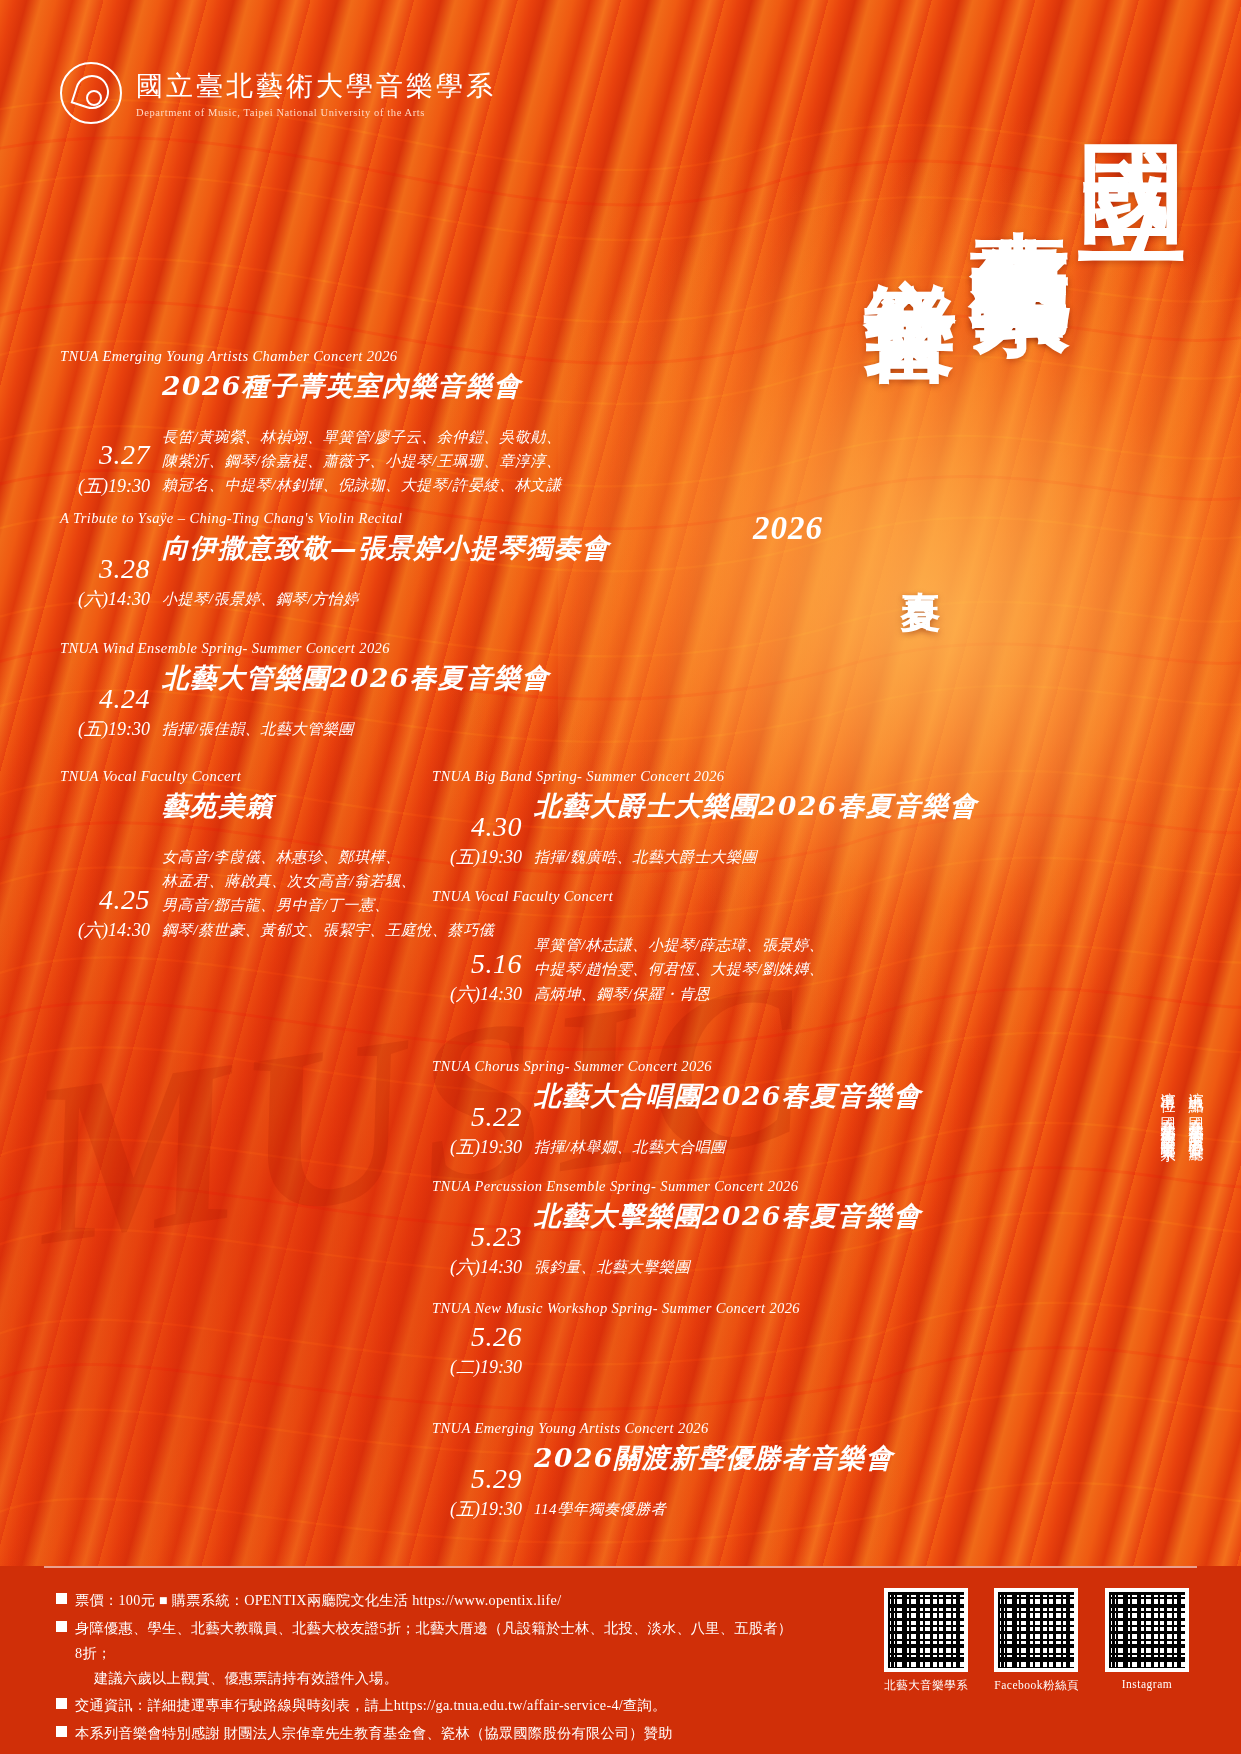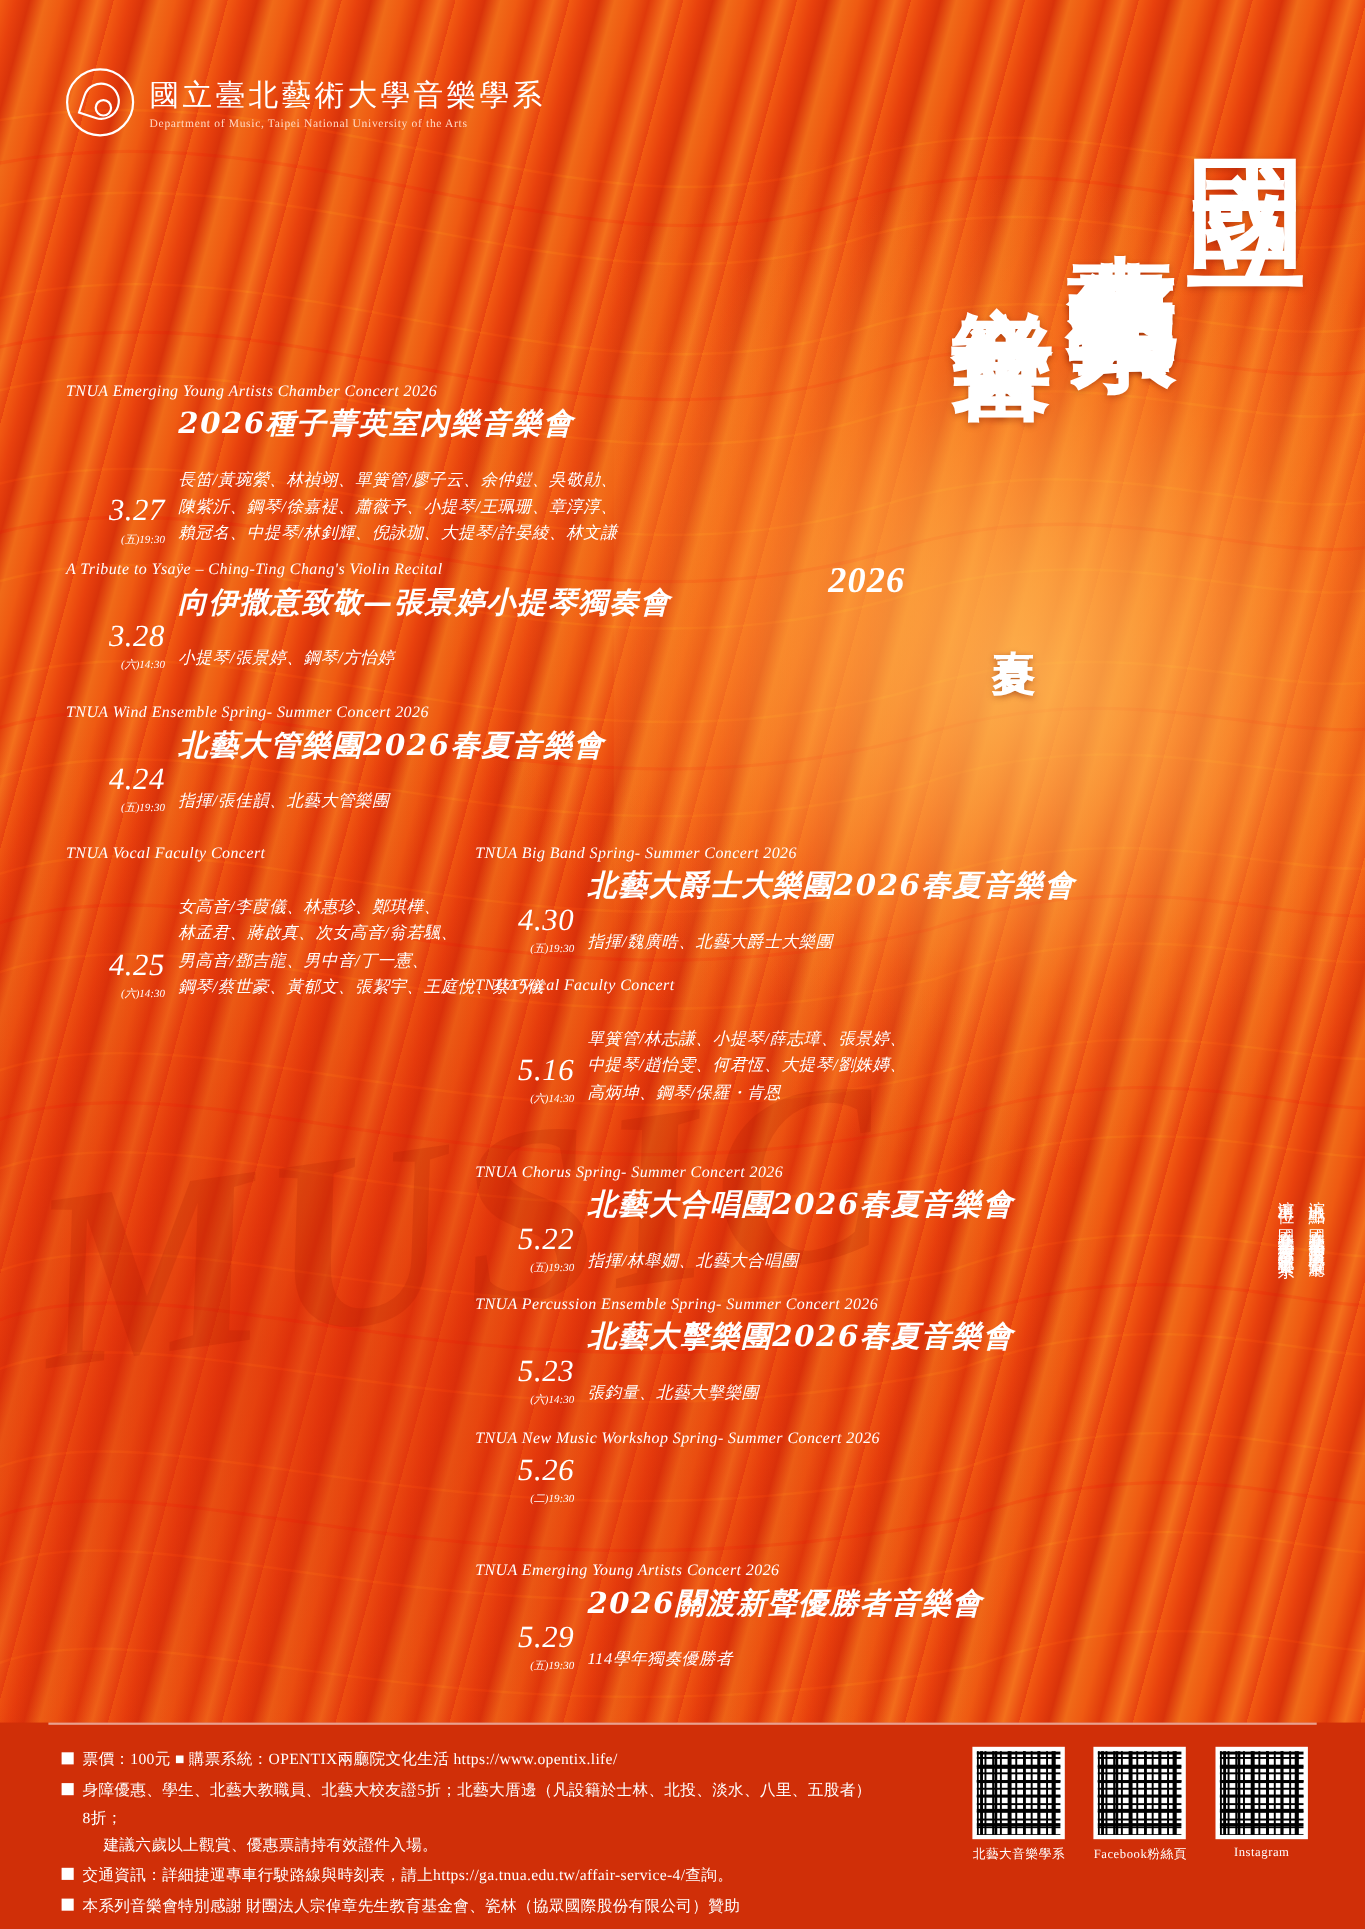--- a/index.html
+++ b/index.html
@@ -77,21 +77,21 @@
 
   
   .entry{position:absolute;color:#fff;}
   .entry .en{
     font-family:"Liberation Serif",serif;font-style:italic;font-size:14.5px;
     letter-spacing:.4px;margin-bottom:5px;margin-left:2px;white-space:nowrap;
   }
   .entry .row{display:flex;align-items:flex-end;font-style:italic;}
   .entry .datecol{width:92px;flex:none;text-align:right;padding-right:12px;}
   .entry .d1{font-size:28px;line-height:1.05;letter-spacing:.5px;font-family:"Liberation Serif",serif;}
-  .entry .d2{font-size:10px;margin-top:4px;letter-spacing:0px;white-space:nowrap;}
+  .entry .d2{font-size:18px;margin-top:4px;letter-spacing:0px;white-space:nowrap;}
   .entry .title{font-size:26.5px;letter-spacing:1.5px;line-height:1.2;white-space:nowrap;
     font-family:"DejaVu Serif", serif;font-weight:700;}
   .entry .perf{font-size:15px;line-height:1.62;letter-spacing:.6px;margin-top:23px;}
   .entry .perf div{white-space:nowrap;}
 
   
   #footer{
     position:absolute;left:0;right:0;bottom:0;height:188px;
     background:#d02f08;
     color:#fff;
@@ -224,20 +224,21 @@
   </div>
 
   <div class="entry" style="left:58px;top:768px;">
     <div class="en">TNUA Vocal Faculty Concert</div>
     <div class="row">
       <div class="datecol">
         <div class="d1">4.25</div>
         <div class="d2">(六)14:30</div>
       </div>
       <div>
+        <div class="title">藝苑美籟</div>
         <div class="perf">
           <div>女高音/李葭儀、林惠珍、鄭琪樺、</div>
           <div>林孟君、蔣啟真、次女高音/翁若颿、</div>
           <div>男高音/鄧吉龍、男中音/丁一憲、</div>
           <div>鋼琴/蔡世豪、黃郁文、張絜宇、王庭悅、蔡巧儀</div>
         </div>
       </div>
     </div>
   </div>
 

